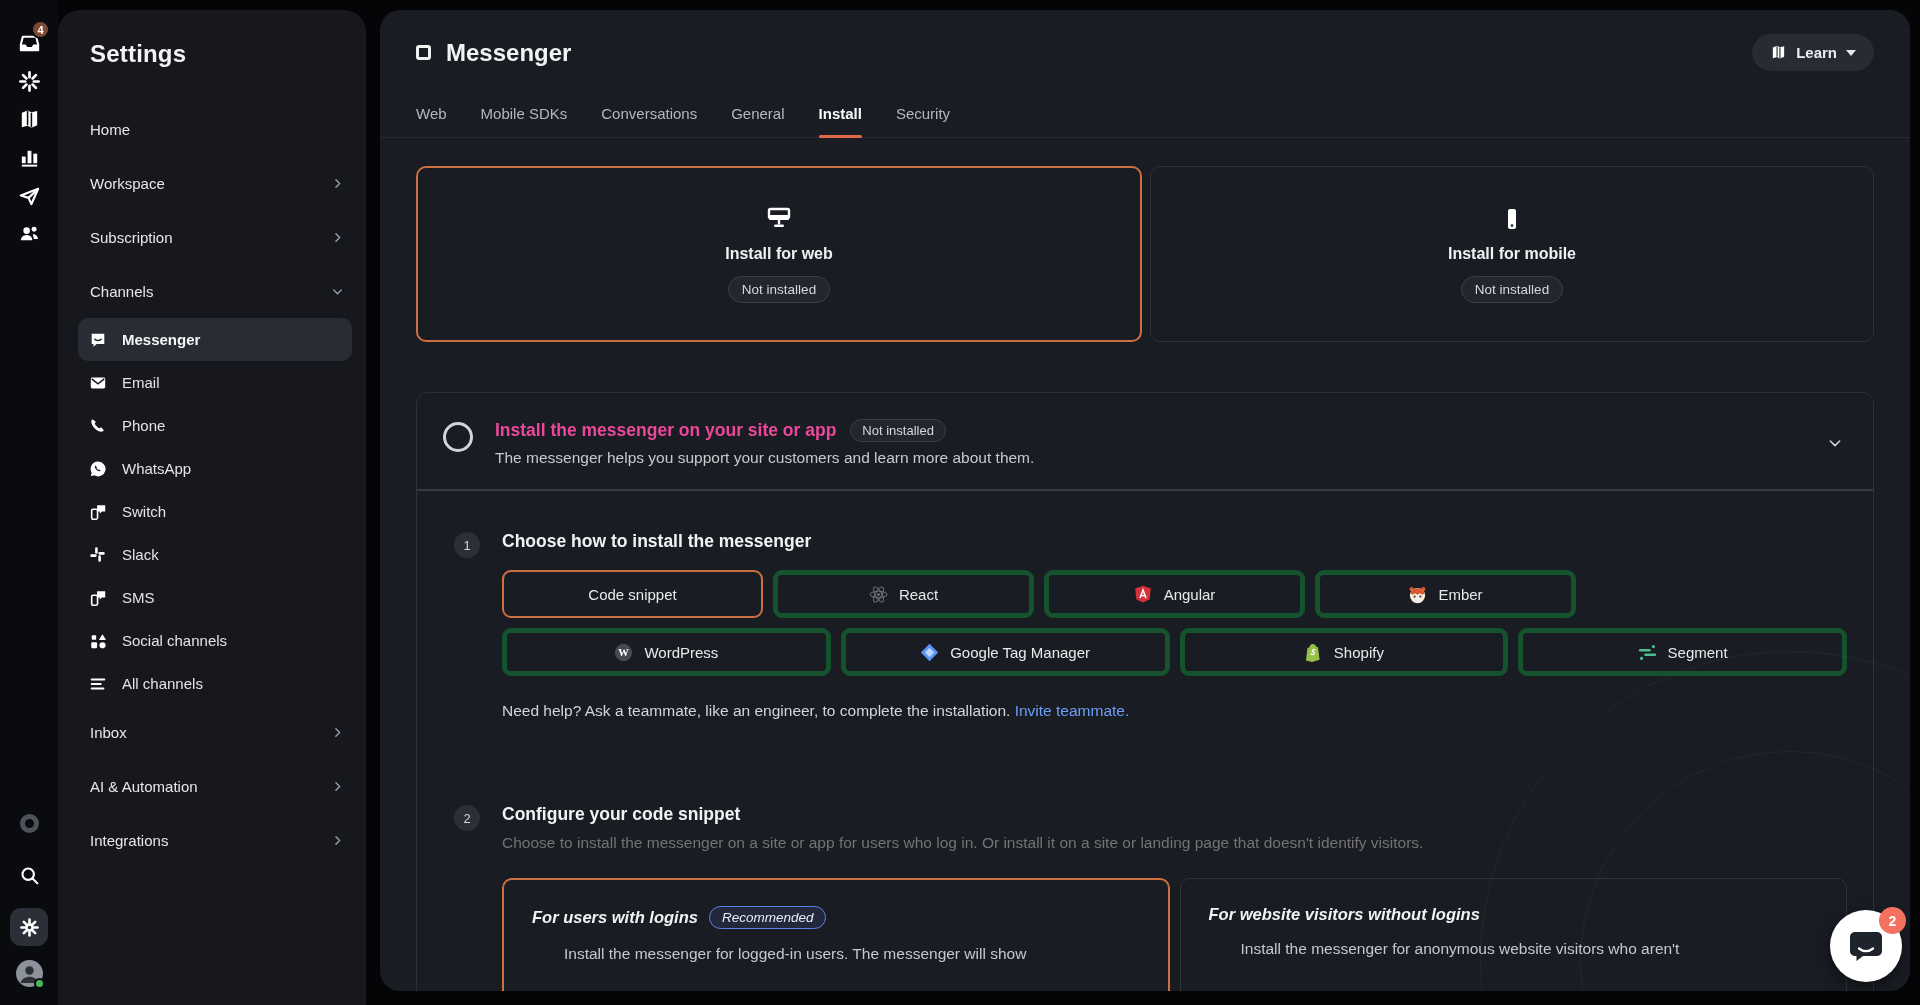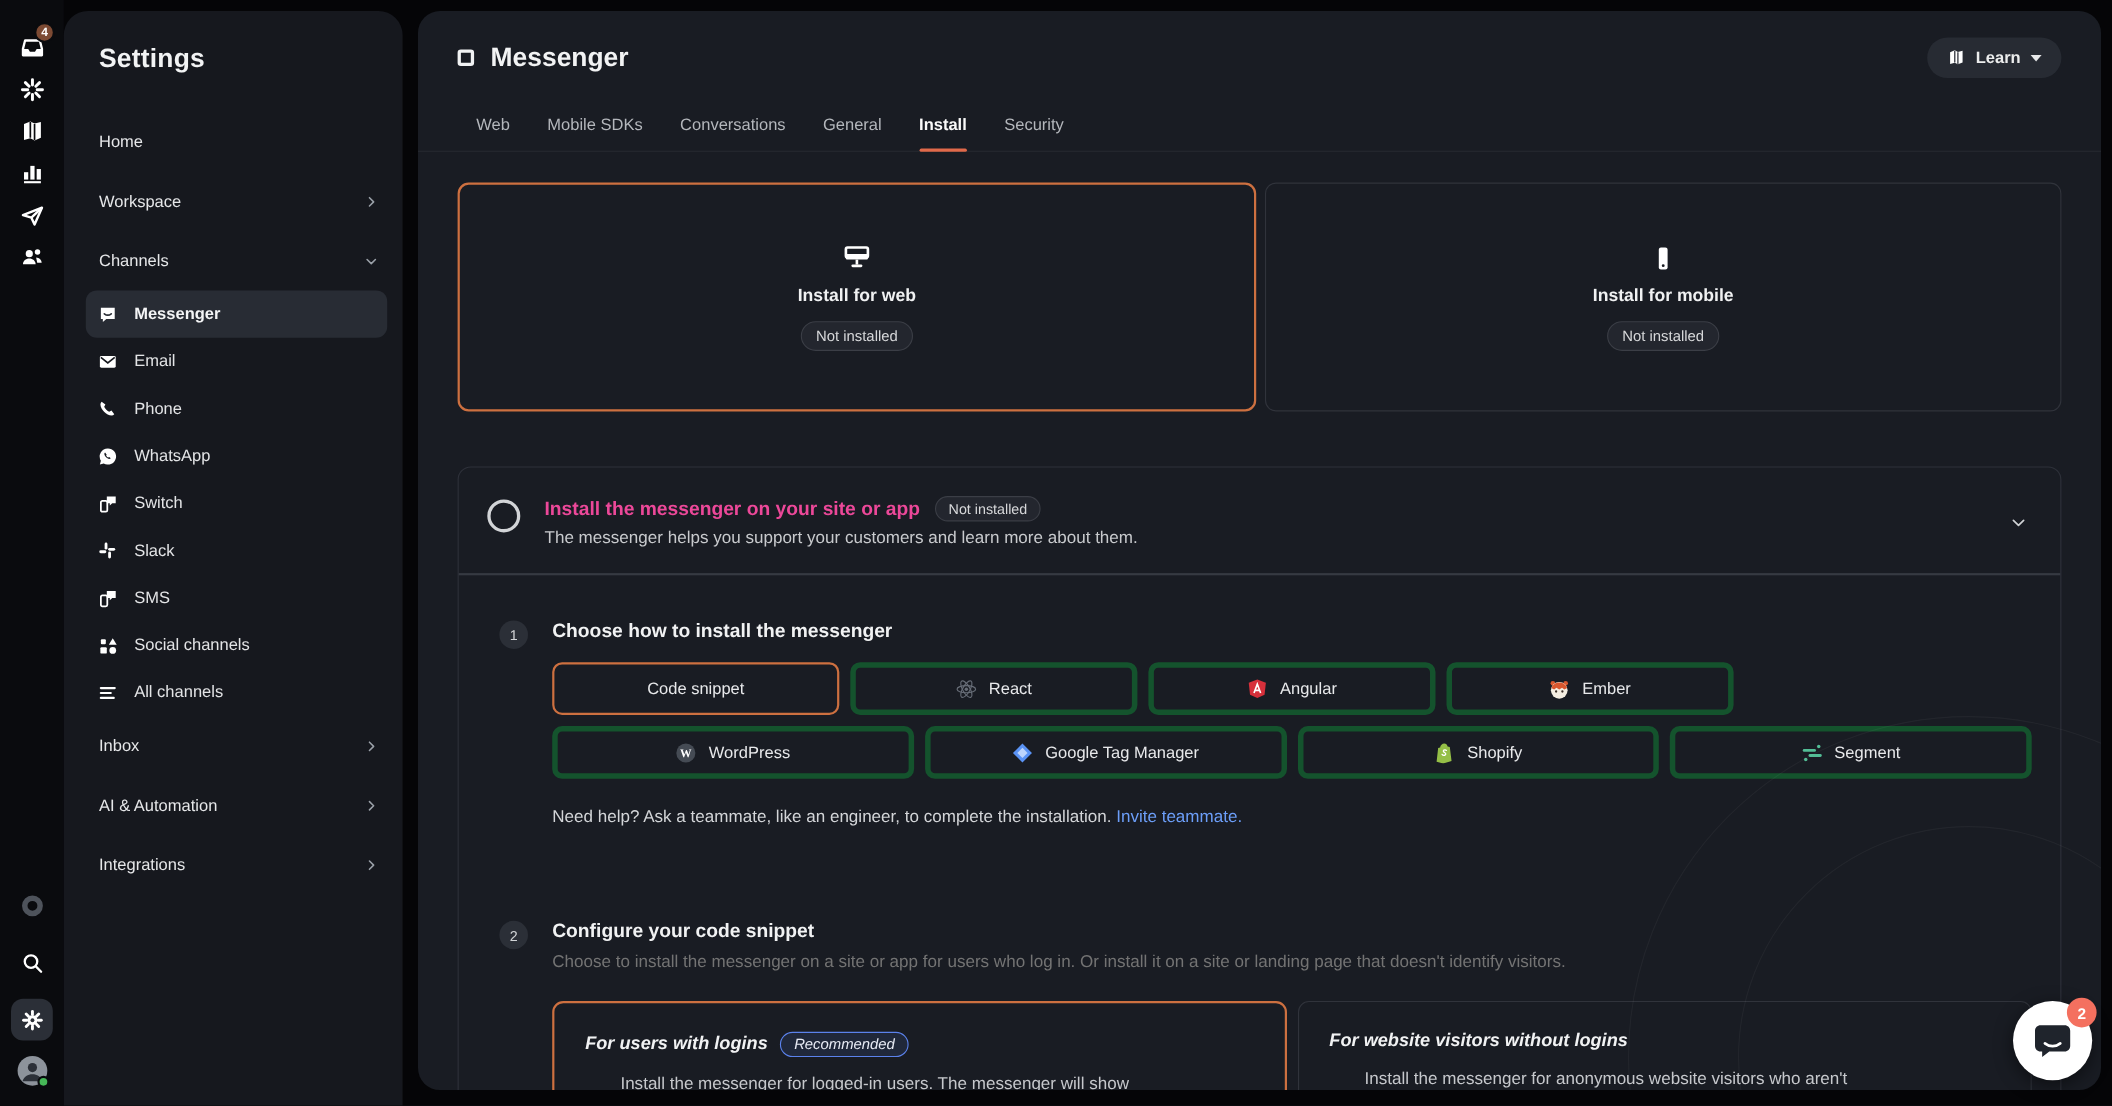--- a/index.html
+++ b/index.html
@@ -43,29 +43,29 @@
   .m-header { margin-top:24px; display:flex; align-items:center; }
   .m-title-wrap { display:flex; align-items:center; gap:15px; }
   .sq-icon { width:15px; height:15px; border:3px solid #f1f2f3; border-radius:3px; }
   .m-title { font-size:24px; font-weight:700; color:#f2f3f4; }
   .learn-btn { margin-left:auto; display:flex; align-items:center; gap:9px; background:#272b33;
     border-radius:999px; padding:10px 18px; color:#eceded; font-size:15px; font-weight:600; cursor:pointer; }
   .caret { width:0; height:0; border-left:5px solid transparent; border-right:5px solid transparent;
     border-top:6px solid #e8e9ea; }
 
   .tabs { margin-top:34px; display:flex; gap:34px; border-bottom:1px solid #272a31;
-    margin-left:-36px; margin-right:-36px; padding:0 53px; }
+    margin-left:-36px; margin-right:-36px; padding:0 36px; }
   .tab { font-size:15px; color:#b4b7bc; padding-bottom:15px; cursor:pointer; position:relative; }
   .tab.active { color:#fafafa; font-weight:700; }
   .tab.active::after { content:""; position:absolute; left:0; right:0; bottom:-1px; height:3px;
     border-radius:2px; background:#e0694a; }
 
   
   .target-row { margin-top:28px; display:flex; gap:8px; }
-  .target-card { flex:1; height:208px; border-radius:10px; border:1px solid #30333b;
+  .target-card { flex:1; height:176px; border-radius:10px; border:1px solid #30333b;
     display:flex; flex-direction:column; align-items:center; justify-content:center; gap:13px; cursor:pointer; }
   .target-card.selected { border:2px solid #cd7040; }
   .target-title { font-size:16px; font-weight:700; color:#f0f1f2; }
   .pill { display:inline-flex; align-items:center; background:#23262e; border:1px solid #3b3e46;
     border-radius:999px; padding:5px 13px; font-size:13.5px; color:#d7d8da; }
 
   
   .accordion { margin-top:50px; border:1px solid #2e313a; border-radius:12px; }
   .acc-head { display:flex; align-items:flex-start; gap:22px; padding:26px 30px 22px 26px; cursor:pointer; }
   .acc-circle { width:30px; height:30px; border-radius:50%; border:3px solid #d2d4d7; flex:none; margin-top:3px; }
@@ -209,20 +209,28 @@
     </div>
     <div class="sb-item">
       <span>Workspace</span>
       <span class="sb-chev">
           <svg width="13" height="13" viewBox="0 0 24 24">
             <polyline points="9,5 16,12 9,19" fill="none" stroke="#9aa0a8" stroke-width="2.6" stroke-linecap="round" stroke-linejoin="round"></polyline>
           </svg>
         </span>
     </div>
     <div class="sb-item">
+      <span>Subscription</span>
+      <span class="sb-chev">
+          <svg width="13" height="13" viewBox="0 0 24 24">
+            <polyline points="9,5 16,12 9,19" fill="none" stroke="#9aa0a8" stroke-width="2.6" stroke-linecap="round" stroke-linejoin="round"></polyline>
+          </svg>
+        </span>
+    </div>
+    <div class="sb-item">
       <span>Channels</span>
       <span class="sb-chev">
           <svg width="13" height="13" viewBox="0 0 24 24">
             <polyline points="5,9 12,16 19,9" fill="none" stroke="#9aa0a8" stroke-width="2.6" stroke-linecap="round" stroke-linejoin="round"></polyline>
           </svg>
         </span>
     </div>
 
     <div class="ch-item selected">
       <span class="ch-ic">

